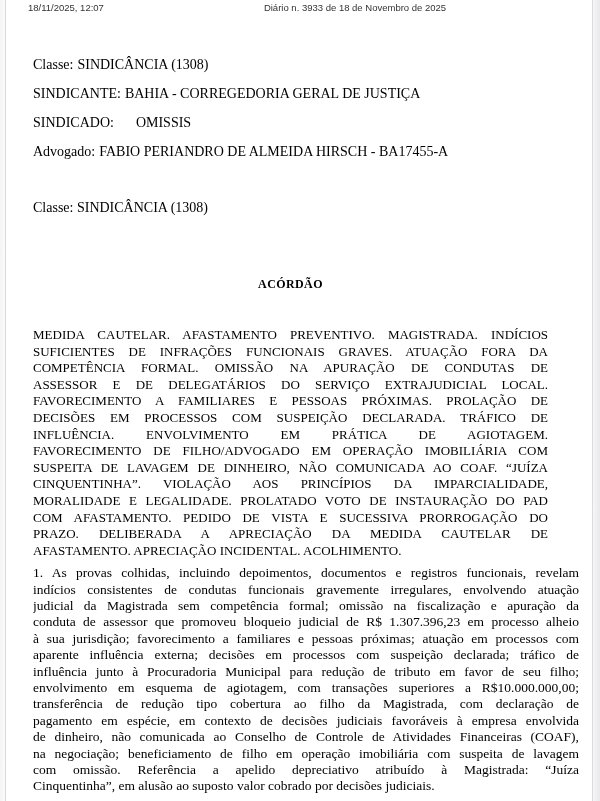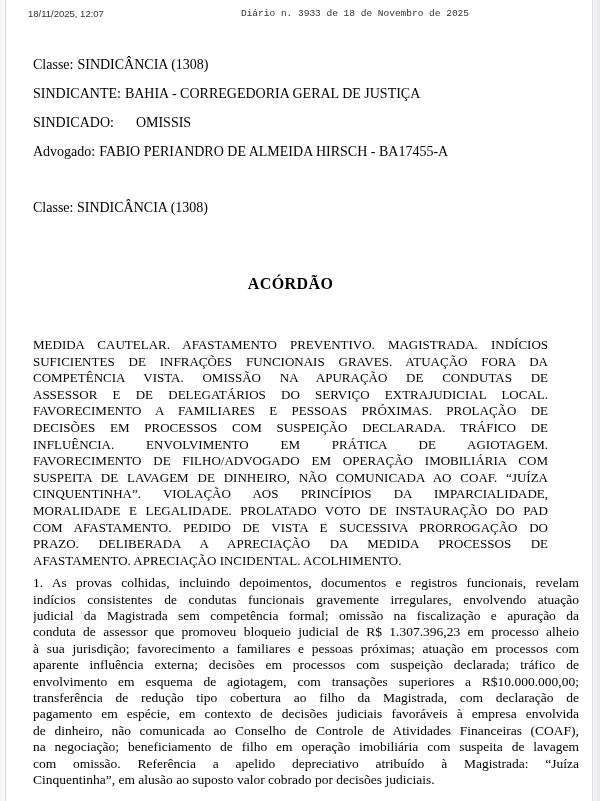--- a/index.html
+++ b/index.html
@@ -16,42 +16,42 @@
     position: absolute; left: 0; top: 0; width: 5px; height: 801px;
     background: linear-gradient(to right, #f3f3f5, #fbfbfc);
     border-right: 1px solid #d9d9dc;
   }
   .edge-right {
     position: absolute; right: 0; top: 0; width: 7px; height: 801px;
     background: linear-gradient(to left, #e9e9ec, #f6f6f8);
     border-left: 1px solid #dcdcdf;
   }
   
-  .print-header { position: absolute; top: 8px; left: 0; right: 0; height: 14px;
+  .print-header { position: absolute; top: 2px; left: 0; right: 0; height: 14px;
     font-family: "Liberation Sans", sans-serif; font-size: 9.5px; color: #333333; }
   .ph-date { position: absolute; left: 28px; top: 0; }
-  .ph-title { position: absolute; left: 110px; right: 0; top: 0; text-align: center; font-family: Liberation Mono, monospace; }
+  .ph-title { position: absolute; left: 110px; right: 0; top: 0; text-align: center; }
 
   
   .content { position: absolute; left: 33px; top: 0; width: 546px; }
 
   .fields-block { margin-top: 58px; }
   .field-row { font-size: 14px; line-height: 14px; height: 14px; margin-bottom: 15px; white-space: nowrap; }
   .field-row:last-child { margin-bottom: 16px; }
   .field-row .val { margin-left: 4px; }
   .field-row.wide-gap .val { margin-left: 22px; }
 
   .class-repeat { margin-top: 42px; font-size: 14px; line-height: 14px; height: 14px; }
 
   .acordao-heading {
     margin-top: 62px; width: 515px; text-align: center;
-    font-weight: bold; font-size: 16px; line-height: 14px; letter-spacing: 0.4px;
+    font-weight: bold; font-size: 12px; line-height: 14px; letter-spacing: 0.4px;
   }
 
-  .ementa { margin-top: 46px; width: 515px; }
+  .ementa { margin-top: 36px; width: 515px; }
   .cline {
     font-size: 13px; line-height: 16.6px;
     text-align: justify; text-align-last: justify;
     white-space: normal; overflow: hidden; height: 16.6px;
   }
   .cline.last { text-align-last: left; }
 
   .body-para { margin-top: 6px; width: 546px; }
   .pline {
     font-size: 13.5px; line-height: 16.4px;
@@ -80,41 +80,42 @@
     <div class="field-row"><span>Advogado:</span><span class="val">FABIO PERIANDRO DE ALMEIDA HIRSCH - BA17455-A</span></div>
   </div>
 
   <div class="class-repeat">Classe: SINDICÂNCIA (1308)</div>
 
   <div class="acordao-heading">ACÓRDÃO</div>
 
   <div class="ementa">
     <div class="cline">MEDIDA CAUTELAR. AFASTAMENTO PREVENTIVO. MAGISTRADA. INDÍCIOS</div>
     <div class="cline">SUFICIENTES DE INFRAÇÕES FUNCIONAIS GRAVES. ATUAÇÃO FORA DA</div>
-    <div class="cline">COMPETÊNCIA VISTA. OMISSÃO NA APURAÇÃO DE CONDUTAS DE</div>
+    <div class="cline">COMPETÊNCIA FORMAL. OMISSÃO NA APURAÇÃO DE CONDUTAS DE</div>
     <div class="cline">ASSESSOR E DE DELEGATÁRIOS DO SERVIÇO EXTRAJUDICIAL LOCAL.</div>
     <div class="cline">FAVORECIMENTO A FAMILIARES E PESSOAS PRÓXIMAS. PROLAÇÃO DE</div>
     <div class="cline">DECISÕES EM PROCESSOS COM SUSPEIÇÃO DECLARADA. TRÁFICO DE</div>
     <div class="cline">INFLUÊNCIA. ENVOLVIMENTO EM PRÁTICA DE AGIOTAGEM.</div>
     <div class="cline">FAVORECIMENTO DE FILHO/ADVOGADO EM OPERAÇÃO IMOBILIÁRIA COM</div>
     <div class="cline">SUSPEITA DE LAVAGEM DE DINHEIRO, NÃO COMUNICADA AO COAF. “JUÍZA</div>
     <div class="cline">CINQUENTINHA”. VIOLAÇÃO AOS PRINCÍPIOS DA IMPARCIALIDADE,</div>
     <div class="cline">MORALIDADE E LEGALIDADE. PROLATADO VOTO DE INSTAURAÇÃO DO PAD</div>
     <div class="cline">COM AFASTAMENTO. PEDIDO DE VISTA E SUCESSIVA PRORROGAÇÃO DO</div>
-    <div class="cline">PRAZO. DELIBERADA A APRECIAÇÃO DA MEDIDA PROCESSOS DE</div>
+    <div class="cline">PRAZO. DELIBERADA A APRECIAÇÃO DA MEDIDA CAUTELAR DE</div>
     <div class="cline last">AFASTAMENTO. APRECIAÇÃO INCIDENTAL. ACOLHIMENTO.</div>
   </div>
 
   <div class="body-para">
     <div class="pline">1. As provas colhidas, incluindo depoimentos, documentos e registros funcionais, revelam</div>
     <div class="pline">indícios consistentes de condutas funcionais gravemente irregulares, envolvendo atuação</div>
     <div class="pline">judicial da Magistrada sem competência formal; omissão na fiscalização e apuração da</div>
     <div class="pline">conduta de assessor que promoveu bloqueio judicial de R$ 1.307.396,23 em processo alheio</div>
     <div class="pline">à sua jurisdição;  favorecimento a familiares e pessoas próximas; atuação em processos com</div>
     <div class="pline">aparente influência externa; decisões em processos com suspeição declarada; tráfico de</div>
+    <div class="pline">influência junto à Procuradoria Municipal para redução de tributo em favor de seu filho;</div>
     <div class="pline">envolvimento em esquema de agiotagem, com transações superiores a R$10.000.000,00;</div>
     <div class="pline">transferência de redução tipo cobertura ao filho da Magistrada, com declaração de</div>
     <div class="pline">pagamento em espécie, em contexto de decisões judiciais favoráveis à empresa envolvida</div>
     <div class="pline">de dinheiro, não comunicada ao Conselho de Controle de Atividades Financeiras (COAF),</div>
     <div class="pline">na negociação; beneficiamento de filho em operação imobiliária com suspeita de lavagem</div>
     <div class="pline">com omissão. Referência a apelido depreciativo atribuído à Magistrada: “Juíza</div>
     <div class="pline last">Cinquentinha”, em alusão ao suposto valor cobrado por decisões judiciais.</div>
   </div>
 
 </div>

